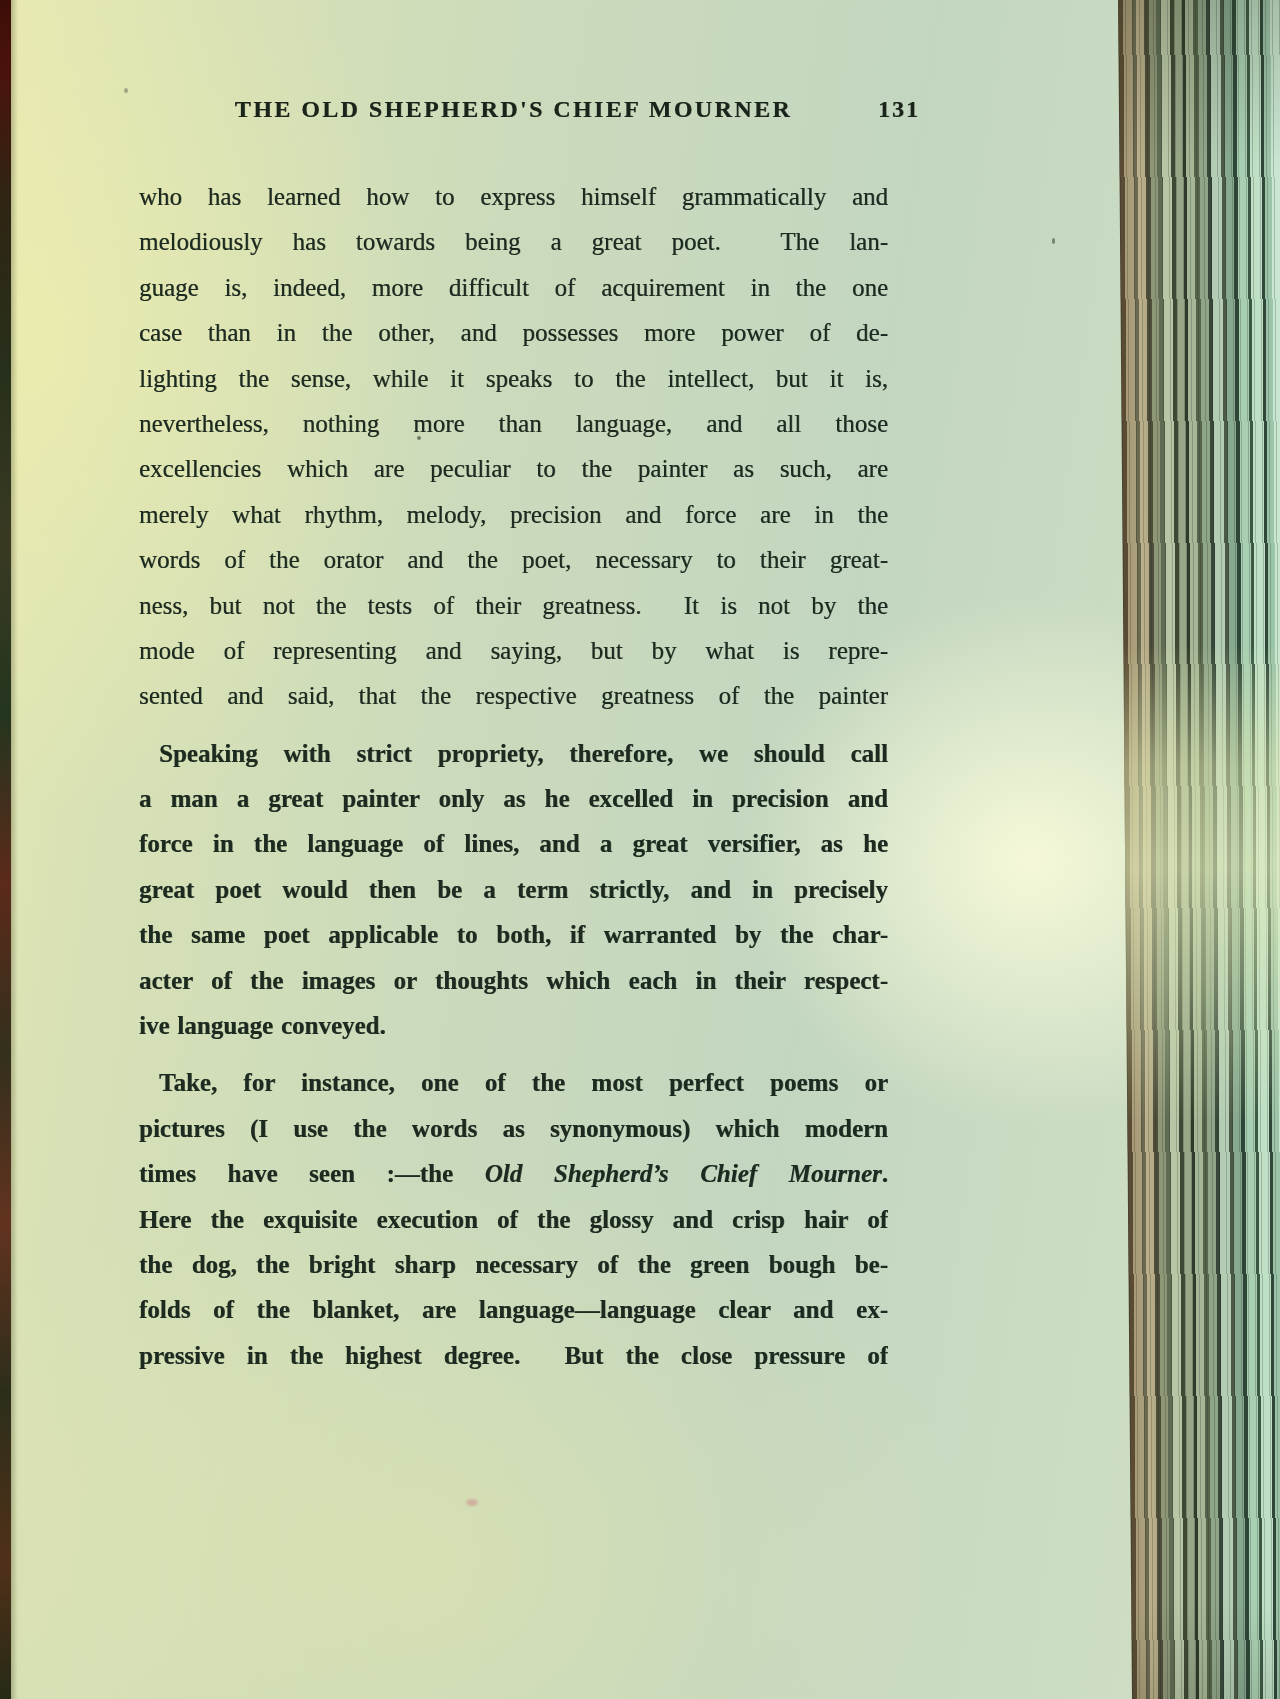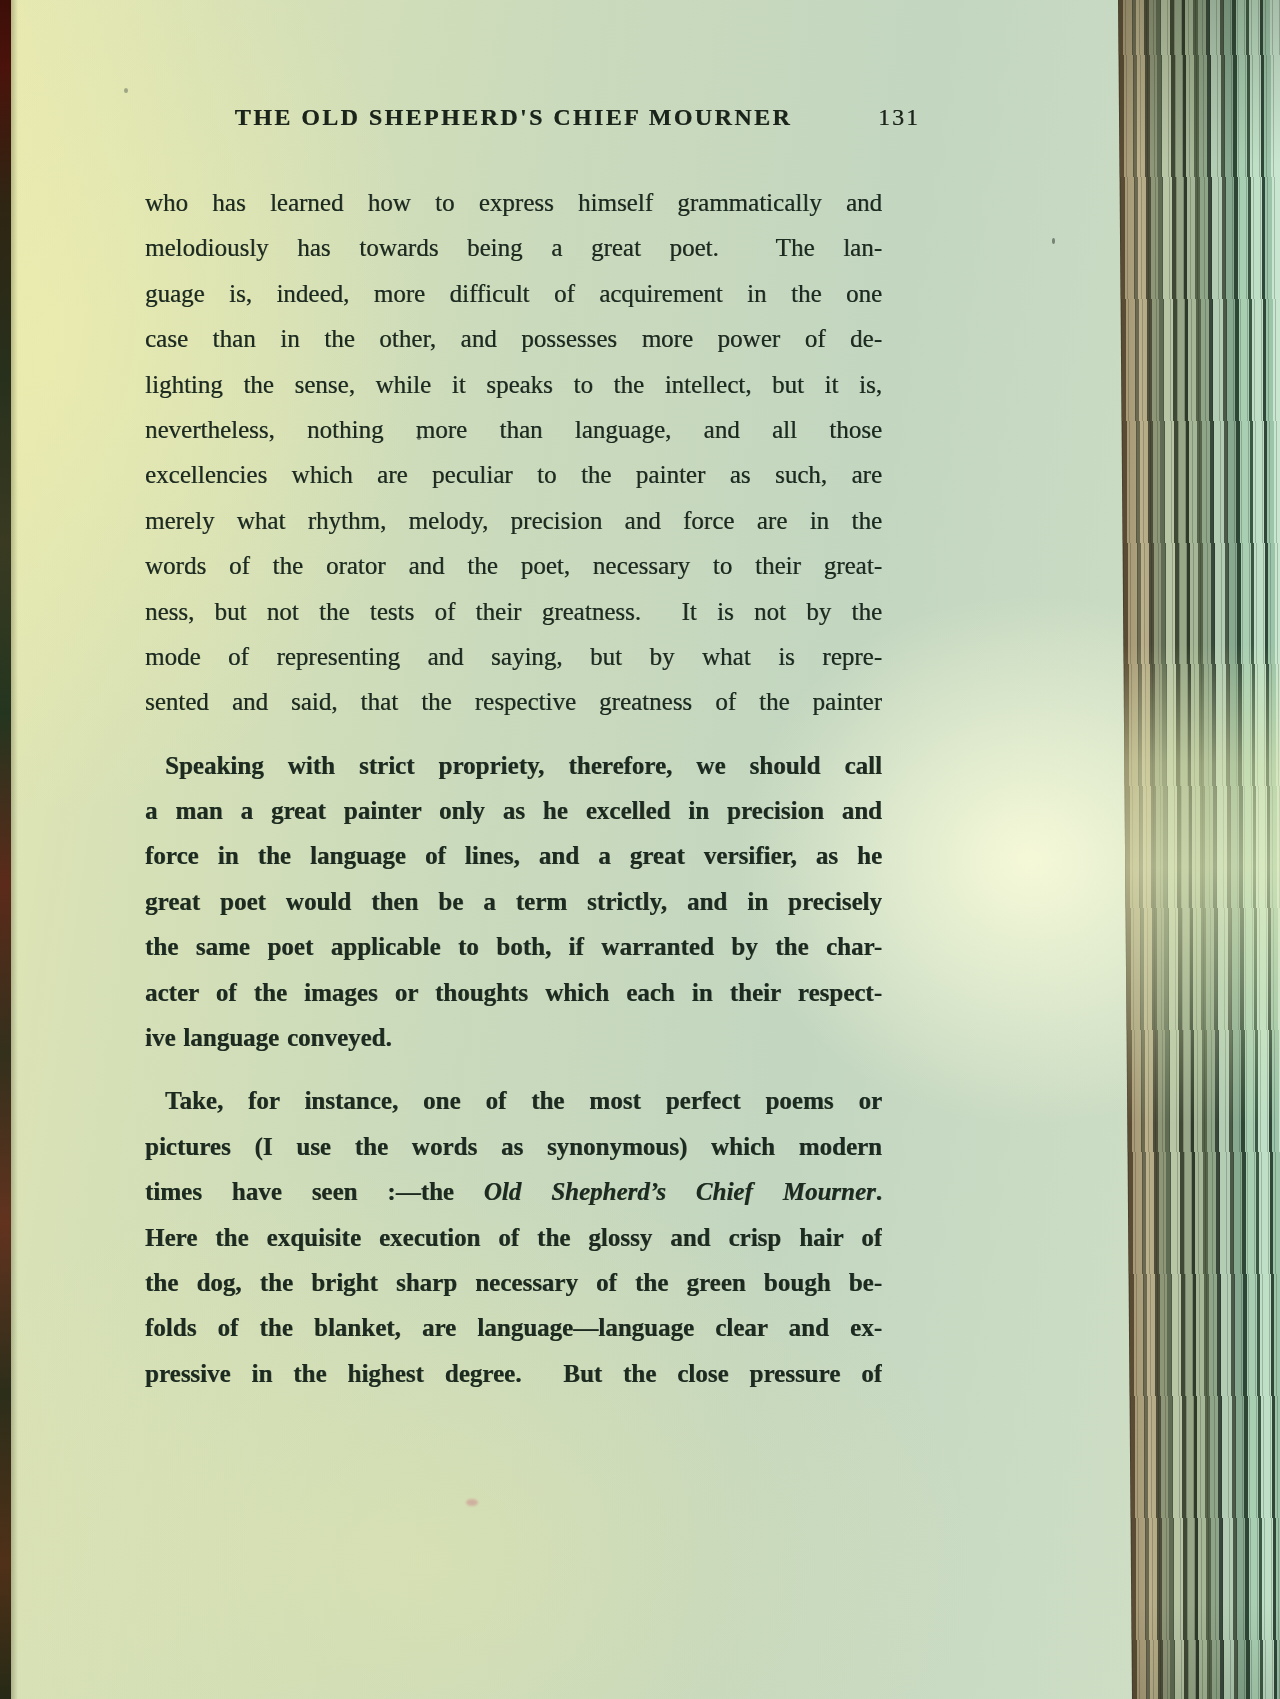--- a/index.html
+++ b/index.html
@@ -52,43 +52,43 @@
     content: ""; position: absolute; left: 0; top: 0; width: 100%; height: 100%;
     background:
       linear-gradient(to bottom,
         rgba(40,42,24,0.22) 0%, rgba(40,42,24,0) 10%,
         rgba(223,230,176,0) 38%, rgba(223,230,176,0.5) 45%,
         rgba(230,238,188,0.62) 51%, rgba(215,228,180,0.38) 58%,
         rgba(215,228,180,0) 66%, rgba(30,34,20,0) 94%, rgba(30,34,20,0.12) 100%);
   }
   
   .running-head {
-    position: absolute; left: 127px; top: 104px; width: 773px; height: 34px;
+    position: absolute; left: 127px; top: 96px; width: 773px; height: 34px;
     color: #1b241a;
   }
   .head-title {
     position: absolute; left: 0; right: 0; text-align: center;
     font-size: 24px; font-weight: bold; letter-spacing: 2.4px;
     text-shadow: 0.4px 0.3px 0.5px rgba(22,30,22,0.6);
     white-space: nowrap;
   }
   .page-num {
     position: absolute; right: -20px; top: 0;
-    font-size: 24px; font-weight: normal; letter-spacing: 2px;
+    font-size: 24px; font-weight: bold; letter-spacing: 2px;
     text-shadow: 0.4px 0.3px 0.5px rgba(22,30,22,0.6);
   }
   
   .text-block {
     position: absolute; left: 127px; top: 162px; width: 773px;
     color: #1c2a20;
     font-size: 25px;
     word-spacing: 1.5px;
     text-shadow: 0.5px 0.3px 0.4px rgba(28,42,32,0.6);
   }
-  .para { margin: 18px; }
+  .para { margin: 12px; }
   .para + .para { margin-top: 4px; font-weight: bold; }
   .line {
     height: 45.4px; line-height: 45.4px;
     text-align: justify; text-align-last: justify;
     white-space: nowrap; overflow: hidden;
   }
   .line.no-just { text-align-last: left; }
   .para.indent .line:first-child { text-indent: 20px; }
   .it { font-style: italic; }
   

